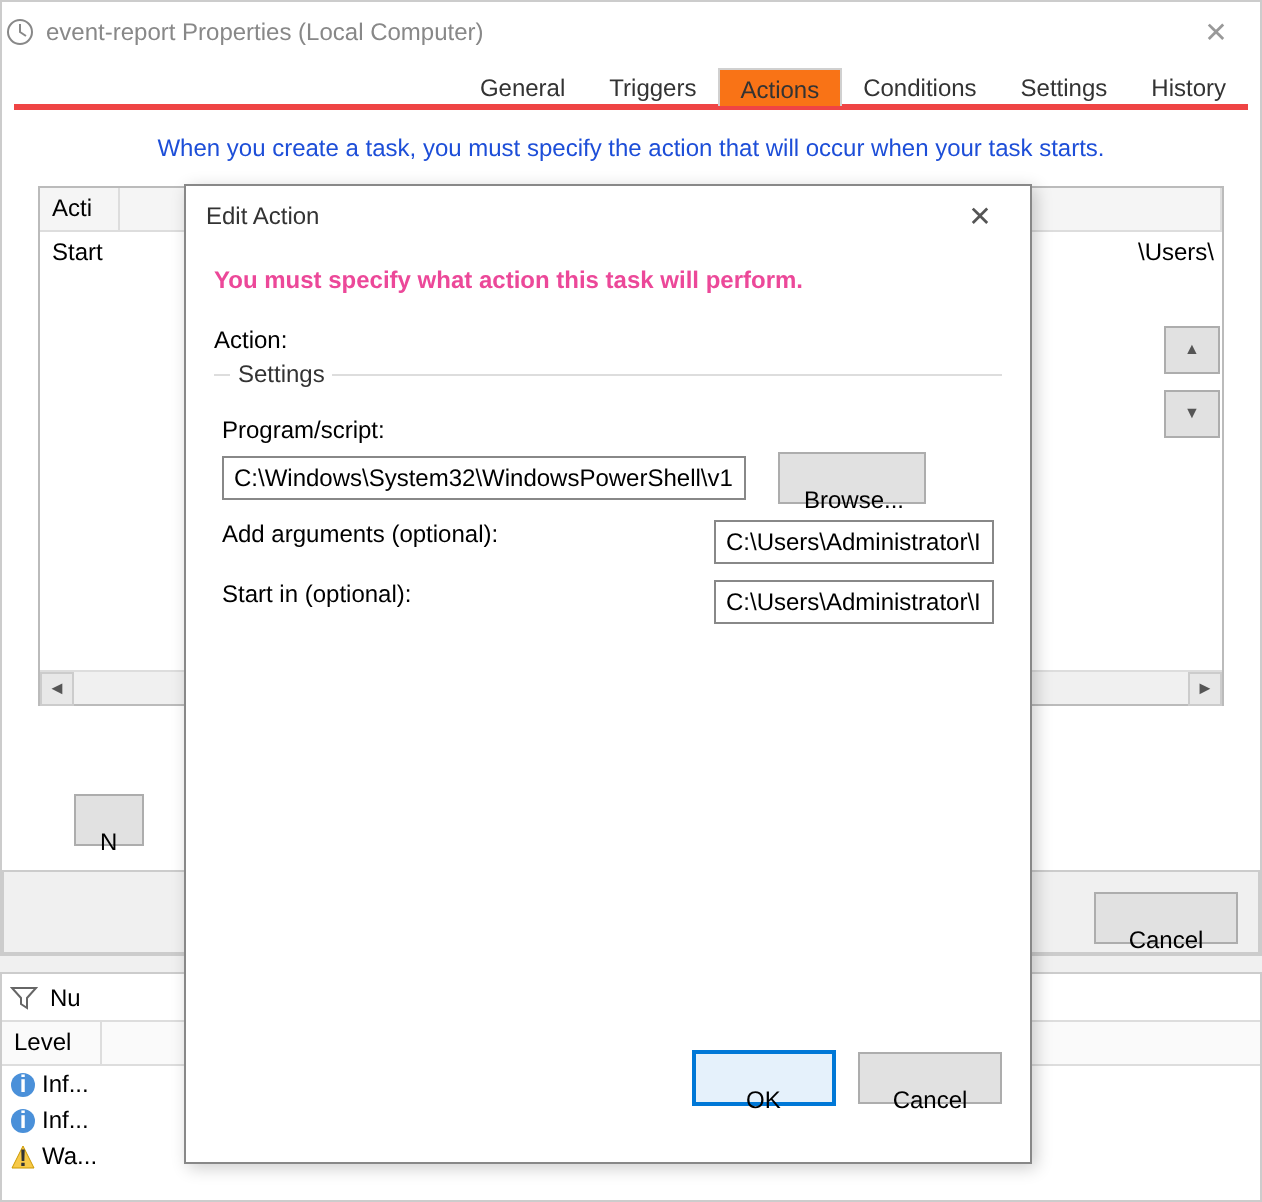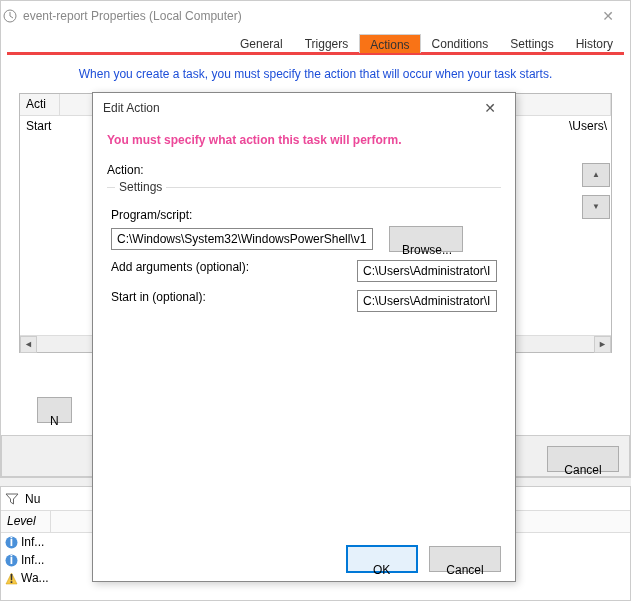--- a/index.html
+++ b/index.html
@@ -33,21 +33,21 @@
     .parent-footer-btns { border: 1px solid #ccc; padding: 10px; text-align: right; position: absolute; bottom: 0; left: 0; right: 0; background: #f0f0f0; height: 42px; }
     .btn { display: inline-block; min-width: 72px; height: 24px; background: #e1e1e1; border: 1px solid #adadad; text-align: center; line-height: 22px; padding: 12px 12px; margin-left: 8px; }
     
     .new-btn-strip { position: absolute; left: 28px; top: 396px; display: flex; gap: 8px; }
     
     
     .bottom-panel { position: absolute; top: 486px; left: 0; width: 631px; height: 115px; background: #fff; border: 1px solid #ccc; }
     .filter-row { height: 24px; border-bottom: 1px solid #ddd; display: flex; align-items: center; padding-left: 4px; }
     .filter-icon { width: 14px; height: 14px; margin-right: 6px; }
     .col-headers { height: 22px; border-bottom: 1px solid #ddd; display: flex; background: #fafafa; }
-    .col-h { padding: 3px 6px; border-right: 1px solid #ddd; font-style: italic; }
+    .col-h { padding: 3px 6px; border-right: 1px solid #ddd; }
     .event-row { height: 18px; display: flex; align-items: center; padding-left: 4px; }
     .lvl-icon { width: 13px; height: 13px; margin-right: 3px; }
     
     
     .dialog { position: absolute; left: 56px; top: 92px; width: 424px; height: 490px; background: #fff; border: 1px solid #888; box-shadow: 2px 2px 8px rgba(0,0,0,0.2); margin-left: 36px; }
     .dlg-titlebar { height: 30px; display: flex; align-items: center; padding: 0 10px; }
     .dlg-title { flex: 1; color: #333; }
     .dlg-close { width: 30px; text-align: center; font-size: 14px; color: #555; }
     .dlg-body { padding: 10px 14px; }
     .dlg-instr { color: #ec4899; margin-bottom: 16px; font-weight: bold; }
@@ -59,21 +59,21 @@
     .fieldset { border: 1px solid #ddd; border-left: none; border-right: none; border-bottom: none; padding: 12px 4px 0 4px; margin-top: 4px; position: relative; }
     .fieldset-legend { position: absolute; top: -8px; left: 8px; background: #fff; padding: 0 4px; font-size: 12px; color: #333; }
     .fld-label { margin: 8px 0 4px 0; }
     .fld-row { display: flex; align-items: center; gap: 8px; margin-bottom: 6px; }
     .text-input { height: 22px; border: 1px solid #888; padding: 0 5px; background: #fff; }
     .script-input { width: 262px; }
     .arg-input { width: 140px; }
     .browse-btn { width: 74px; }
     .arg-row { display: flex; justify-content: space-between; margin: 8px 0; }
     
-    .dlg-footer { position: absolute; bottom: 4px; right: 14px; }
+    .dlg-footer { position: absolute; bottom: 24px; right: 14px; }
     .ok-btn { border: 2px solid #0078d7; background: #e5f1fb; }
     
     svg { display: block; }
   </style>
 </head>
 <body>
 
 <div class="parent-window">
   <div class="parent-titlebar">
     <span class="clock-icon">

